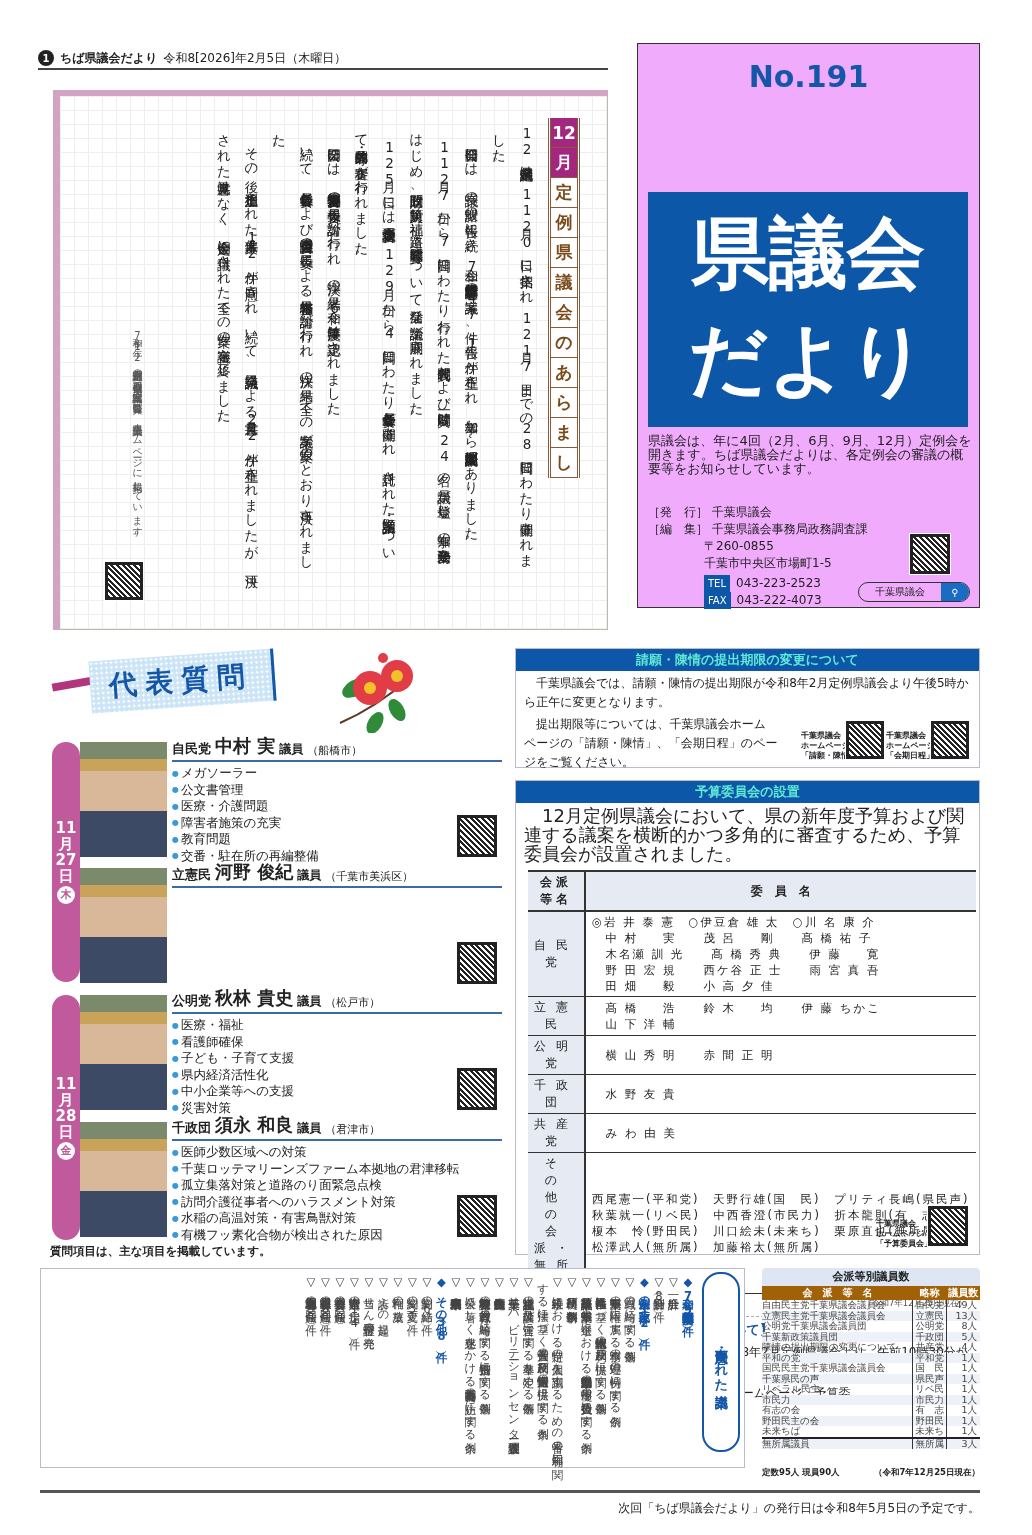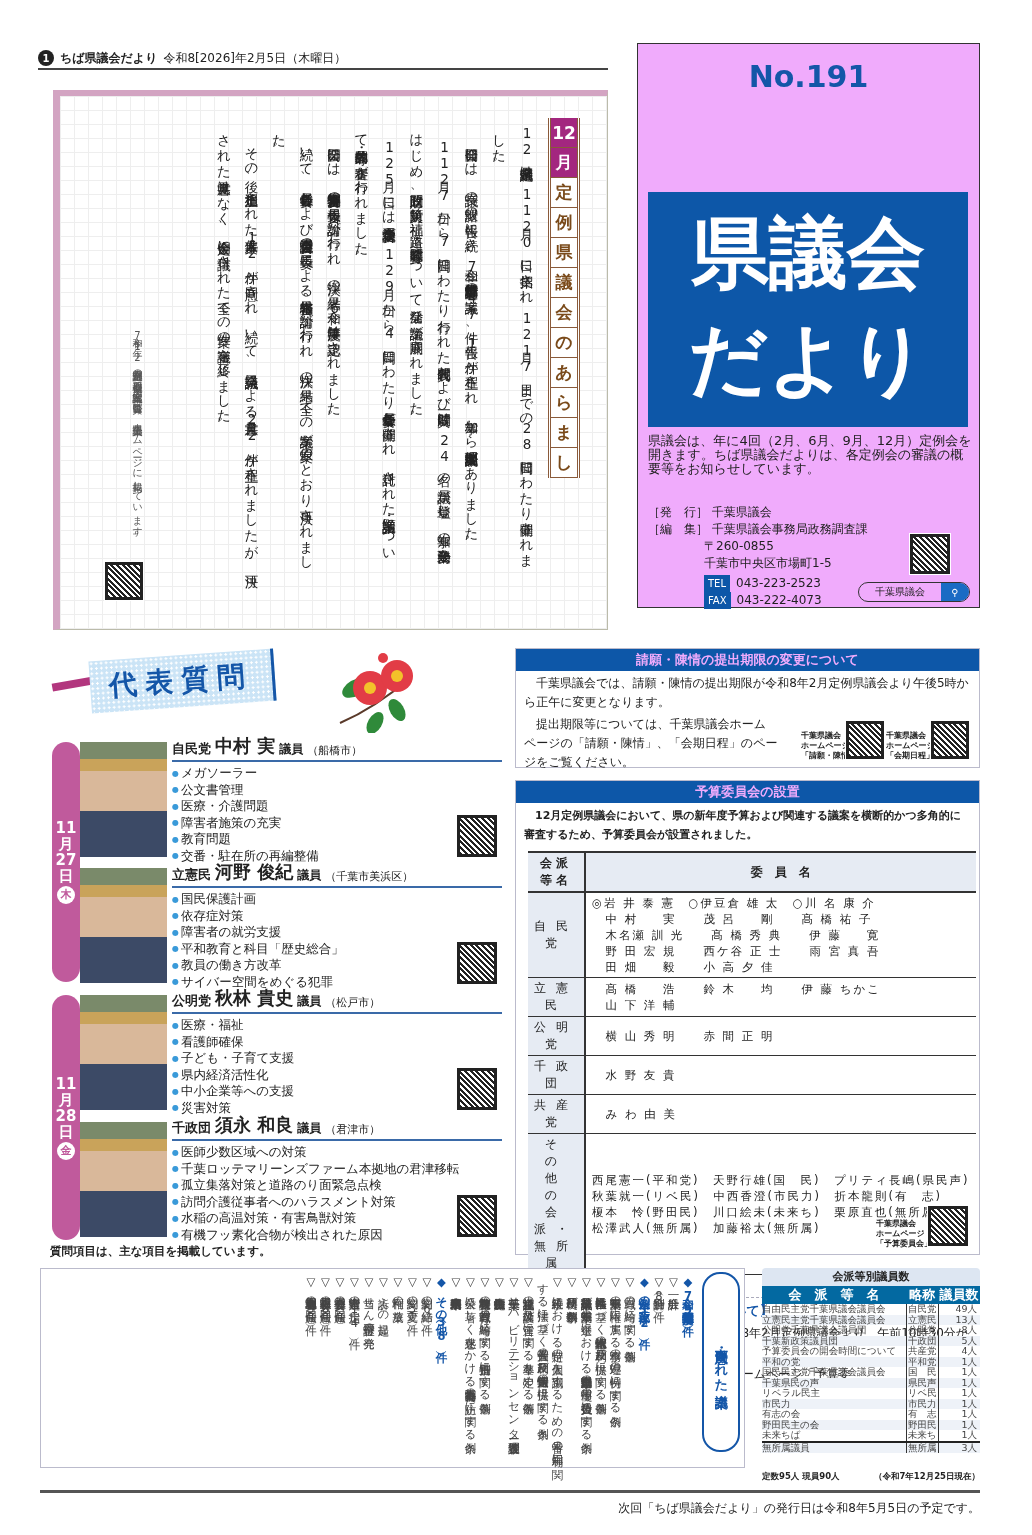--- a/index.html
+++ b/index.html
@@ -36,34 +36,34 @@
 .q-head{font-size:12px;border-bottom:2px solid #3a6aa8;height:24px;display:flex;align-items:flex-end;padding-bottom:2px;gap:4px;width:330px}
 .q-head .party{font-weight:bold;font-size:13px}
 .q-head .name{font-weight:bold;font-size:18px}
 .q-head .title{font-weight:bold;font-size:12px}
 .q-head .city{font-size:11px}
 .q-list{font-size:12.5px;line-height:16px;margin-top:3px}
 .q-list li{list-style:none}
 .q-list li:before{content:"●";color:#3a9ad9;font-size:8px;margin-right:2px;vertical-align:middle}
 .note-foot{left:50px;top:1244px;font-size:11.5px;font-weight:bold}
 .panel{border:1px solid #bbc;background:#fff}
-.panel-hd{background:#0d57a8;color:#f0abfc;font-weight:bold;font-size:13px;text-align:center;height:22px;line-height:22px}
+.panel-hd{background:#0d57a8;color:#5eead4;font-weight:bold;font-size:13px;text-align:center;height:22px;line-height:22px}
 .p-text{font-size:12px;line-height:19px;padding:3px 8px}
 .qr-cap{font-size:8px;line-height:10px;font-weight:bold;text-align:left}
 .yb-table{border-collapse:collapse;font-size:12px;width:440px}
 .yb-table td,.yb-table th{padding:2px 6px;border-bottom:1px solid #333}
 .yb-table th{background:#e6ebf3;font-weight:bold;border-top:2px solid #333;border-bottom:2px solid #333}
 .yb-table td.party{background:#e6ebf3;text-align:center;letter-spacing:10px;width:90px;border-right:2px solid #333}
 .yb-table td.members{white-space:pre;line-height:16px;letter-spacing:2px;font-size:11.5px}
 .passed{left:40px;top:1268px;width:705px;height:200px}
 .passed-title{right:300px;top:1272px;width:38px;height:180px;border:2px solid #1456a8;border-radius:18px;font-weight:bold;color:#1456a8;font-size:13px;display:flex;align-items:center;justify-content:center}
 .kaiha{left:762px;top:1268px;width:218px;height:200px;font-size:9.5px}
 .kaiha .hd{background:#dde6f2;text-align:center;font-weight:bold;font-size:11px;height:18px;line-height:18px;border-radius:4px 4px 0 0}
 .kaiha table{border-collapse:collapse;width:100%}
-.kaiha th{background:#0369a1;color:#fff;font-size:13px;height:12px}
+.kaiha th{background:#a16207;color:#fff;font-size:10px;height:12px}
 .kaiha td{height:10.5px;line-height:10.5px;color:#444}
 .kaiha tr:nth-child(even) td{background:#eef2f8}
 .kaiha td.abbr{text-align:center;border-left:1px solid #333;border-right:1px solid #333}
 .kaiha td.cnt{text-align:right;padding-right:3px}
 .kaiha tr.last td{border-top:2px solid #222}
 .kaiha .foot{display:flex;justify-content:space-between;font-size:8.5px;font-weight:bold;margin-top:18px}
 .bottom-rule{left:40px;top:1490px;width:940px;height:3px;background:#555}
 .bottom-note{right:52px;top:1500px;font-size:12px}
 </style>
 </head>
@@ -171,28 +171,20 @@
 <div class="abs qr" style="left:457px;top:815px;width:40px;height:42px"></div>
 
 <div class="abs photo" style="left:80px;top:868px"></div>
 <div class="abs" style="left:172px;top:864px">
   <div class="q-head">
       <span class="party">立憲民</span>
       <span class="name">河野 俊紀</span>
       <span class="title">議員</span>
       <span class="city">（千葉市美浜区）</span>
     </div>
-  <ul class="q-list">
-      <li>国民保護計画</li>
-      <li>依存症対策</li>
-      <li>障害者の就労支援</li>
-      <li>平和教育と科目「歴史総合」</li>
-      <li>教員の働き方改革</li>
-      <li>サイバー空間をめぐる犯罪</li>
-    </ul>
 </div>
 <div class="abs qr" style="left:457px;top:942px;width:40px;height:42px"></div>
 
 <div class="abs photo" style="left:80px;top:995px"></div>
 <div class="abs" style="left:172px;top:990px">
   <div class="q-head">
       <span class="party">公明党</span>
       <span class="name">秋林 貴史</span>
       <span class="title">議員</span>
       <span class="city">（松戸市）</span>
@@ -242,21 +234,21 @@
   <div class="abs qr-cap" style="left:370px;top:82px">
       <div>千葉県議会</div>
       <div>ホームページ</div>
       <div>「会期日程」</div>
     </div>
   <div class="abs qr" style="left:415px;top:72px;width:38px;height:38px"></div>
 </div>
 
 <div class="abs panel" style="left:515px;top:780px;width:465px;height:475px">
   <div class="panel-hd">予算委員会の設置</div>
-  <div class="p-text" style="font-weight:bold;font-size:11px">　12月定例県議会において、県の新年度予算および関連する議案を横断的かつ多角的に審査するため、予算委員会が設置されました。</div>
+  <div class="p-text" style="font-weight:normal;font-size:18px">　12月定例県議会において、県の新年度予算および関連する議案を横断的かつ多角的に審査するため、予算委員会が設置されました。</div>
   <table class="yb-table" style="margin:4px 12px">
     <thead>
         <tr>
           <th style="border-right:2px solid #333;letter-spacing:4px">会派等名</th>
           <th>委　員　名</th>
         </tr>
       </thead>
     <tbody id="yb-rows">
         <tr>
           <td class="party">自民党</td>
@@ -364,21 +356,21 @@
           <td>公明党千葉県議会議員団</td>
           <td class="abbr">公明党</td>
           <td class="cnt">8人</td>
         </tr>
         <tr>
           <td>千葉新政策議員団</td>
           <td class="abbr">千政団</td>
           <td class="cnt">5人</td>
         </tr>
         <tr>
-          <td>予算委員会の開会時間について</td>
+          <td>陳情の提出期限の変更について</td>
           <td class="abbr">共産党</td>
           <td class="cnt">4人</td>
         </tr>
         <tr>
           <td>平和の党</td>
           <td class="abbr">平和党</td>
           <td class="cnt">1人</td>
         </tr>
         <tr>
           <td>国民民主党千葉県議会議員会</td>

